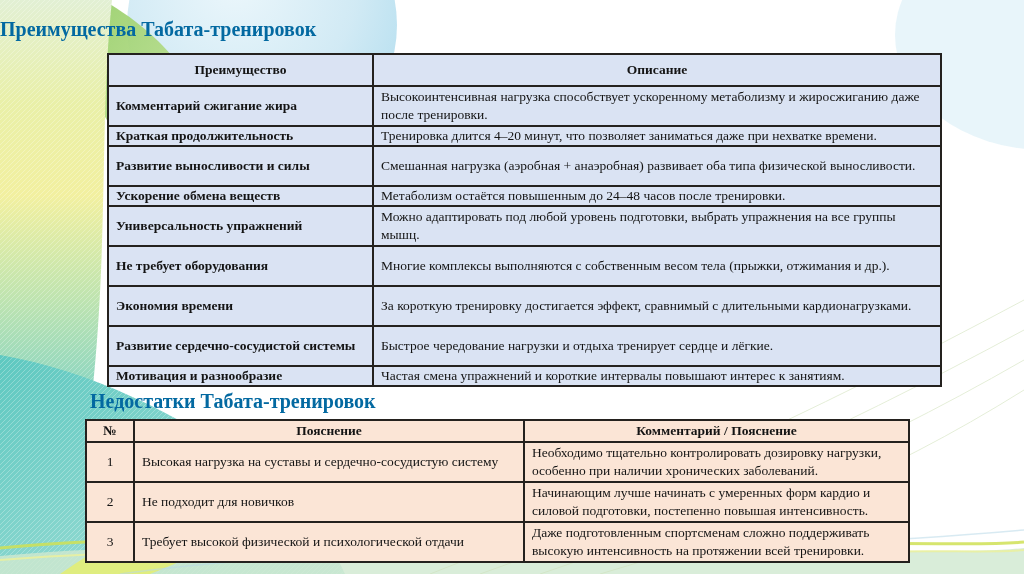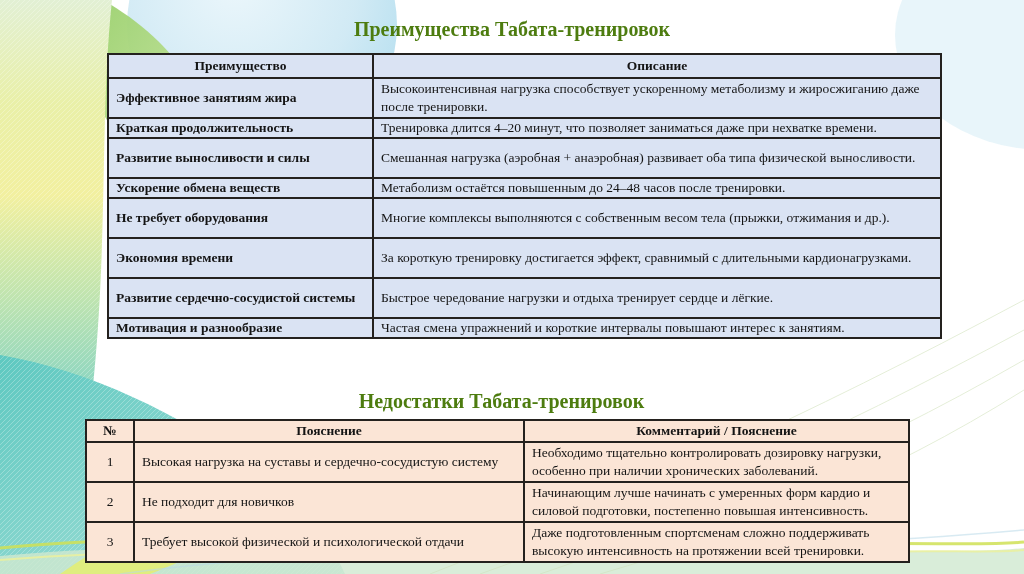--- a/index.html
+++ b/index.html
@@ -2,36 +2,36 @@
 <html lang="ru"><head>
 <meta charset="utf-8">
 <style>
   html,body{margin:0;padding:0;}
   body{background:#888;}
   .slide{
     position:relative;width:1024px;height:574px;overflow:hidden;background:#fff;
     font-family:"Liberation Serif","DejaVu Serif",serif;color:#141414;
   }
   .bg{position:absolute;left:0;top:0;width:1024px;height:574px;}
-  .title{position:absolute;margin:0;text-align:center;font-weight:bold;color:#4d7c0f;
+  .title{position:absolute;margin:0;text-align:left;font-weight:bold;color:#0369a1;
     font-size:20px;line-height:26px;z-index:2;}
   .title-adv{left:0;top:16px;width:1024px;}
   .title-dis{left:90px;top:388px;width:823px;}
   table.tbl{position:absolute;border-collapse:collapse;table-layout:fixed;z-index:2;}
   .tbl th,.tbl td{border:2px solid #24211e;padding:0 7px;font-size:13.5px;line-height:18px;
     vertical-align:middle;overflow:hidden;}
   .tbl th{font-weight:bold;text-align:center;}
   .tbl td{text-align:left;}
   .adv{left:107px;top:53px;width:833px;}
   .adv th,.adv td{background:#dae3f3;}
   .dis{left:85px;top:419px;width:823px;}
   .dis th,.dis td{background:#fbe5d6;}
   .c-name{font-weight:bold;}
   .num-cell{text-align:center !important;}
-  tr.h24{height:24px;} tr.h22{height:22px;} tr.h20{height:20px;padding-left:48px;} tr.h40{height:40px;}
+  tr.h24{height:32px;} tr.h22{height:22px;} tr.h20{height:20px;padding-left:48px;} tr.h40{height:40px;}
 </style>
 </head>
 <body>
 
 <div class="slide">
 
   <svg class="bg" viewBox="0 0 1024 574" preserveAspectRatio="none" aria-hidden="true">
     <defs>
       <linearGradient id="gLeft" x1="0" y1="0" x2="0" y2="1">
         <stop offset="0" stop-color="#e2f0d4"></stop>
@@ -87,34 +87,38 @@
         <col style="width:568px">
       </colgroup>
     <thead>
       <tr class="h24">
         <th>Преимущество</th>
         <th>Описание</th>
       </tr>
     </thead>
     <tbody>
       <tr class="h40">
-        <td class="c-name">Эффективное занятиям жира</td>
+        <td class="c-name">Комментарий сжигание жира</td>
         <td>Высокоинтенсивная нагрузка способствует ускоренному метаболизму и жиросжиганию даже после тренировки.</td>
       </tr>
       <tr class="h20">
         <td class="c-name">Краткая продолжительность</td>
         <td>Тренировка длится 4–20 минут, что позволяет заниматься даже при нехватке времени.</td>
       </tr>
       <tr class="h40">
         <td class="c-name">Развитие выносливости и силы</td>
         <td>Смешанная нагрузка (аэробная + анаэробная) развивает оба типа физической выносливости.</td>
       </tr>
       <tr class="h20">
         <td class="c-name">Ускорение обмена веществ</td>
         <td>Метаболизм остаётся повышенным до 24–48 часов после тренировки.</td>
+      </tr>
+      <tr class="h40">
+        <td class="c-name">Универсальность упражнений</td>
+        <td>Можно адаптировать под любой уровень подготовки, выбрать упражнения на все группы мышц.</td>
       </tr>
       <tr class="h40">
         <td class="c-name">Не требует оборудования</td>
         <td>Многие комплексы выполняются с собственным весом тела (прыжки, отжимания и др.).</td>
       </tr>
       <tr class="h40">
         <td class="c-name">Экономия времени</td>
         <td>За короткую тренировку достигается эффект, сравнимый с длительными кардионагрузками.</td>
       </tr>
       <tr class="h40">

